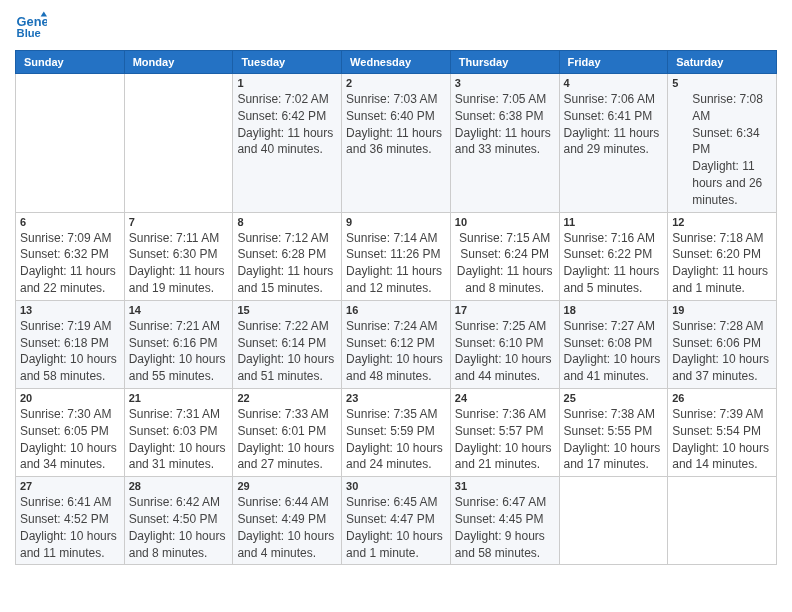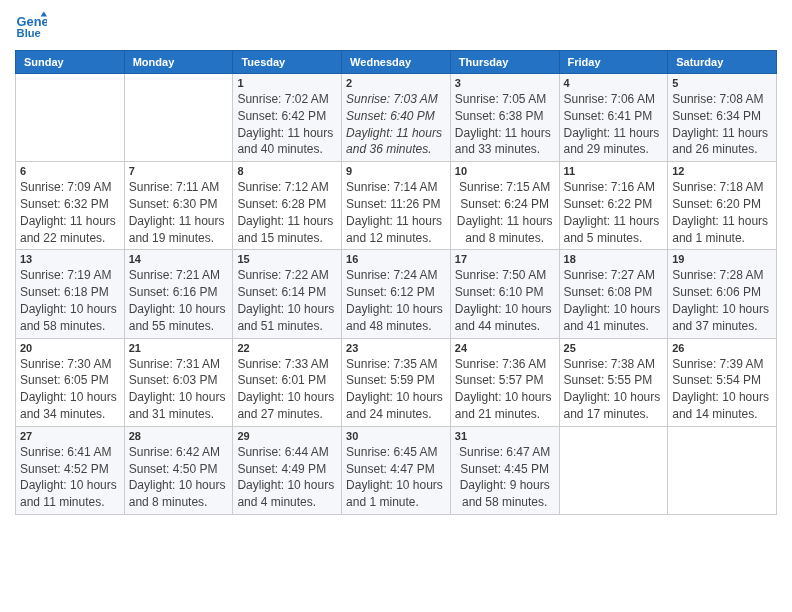--- a/index.html
+++ b/index.html
@@ -124,39 +124,39 @@
           <td class="empty-cell"></td>
           <td class="empty-cell"></td>
           <td>
             <span class="day-number">1</span>
             <div class="day-info" style="white-space: pre-line;">Sunrise: 7:02 AM
 Sunset: 6:42 PM
 Daylight: 11 hours and 40 minutes.</div>
           </td>
           <td>
             <span class="day-number">2</span>
-            <div class="day-info" style="white-space: pre-line; font-style: italic;">Sunrise: 7:03 AM
+            <div class="day-info" style="white-space: pre-line;">Sunrise: 7:03 AM
 Sunset: 6:40 PM
 Daylight: 11 hours and 36 minutes.</div>
           </td>
           <td>
             <span class="day-number">3</span>
             <div class="day-info" style="white-space: pre-line;">Sunrise: 7:05 AM
 Sunset: 6:38 PM
 Daylight: 11 hours and 33 minutes.</div>
           </td>
           <td>
             <span class="day-number">4</span>
             <div class="day-info" style="white-space: pre-line;">Sunrise: 7:06 AM
 Sunset: 6:41 PM
 Daylight: 11 hours and 29 minutes.</div>
           </td>
           <td>
             <span class="day-number">5</span>
-            <div class="day-info" style="white-space: pre-line;">Sunrise: 7:08 AM
+            <div class="day-info" style="white-space: pre-line; margin-left: 20px;">Sunrise: 7:08 AM
 Sunset: 6:34 PM
 Daylight: 11 hours and 26 minutes.</div>
           </td>
         </tr>
         <tr>
           <td>
             <span class="day-number">6</span>
             <div class="day-info" style="white-space: pre-line;">Sunrise: 7:09 AM
 Sunset: 6:32 PM
 Daylight: 11 hours and 22 minutes.</div>
@@ -218,21 +218,21 @@
 Daylight: 10 hours and 51 minutes.</div>
           </td>
           <td>
             <span class="day-number">16</span>
             <div class="day-info" style="white-space: pre-line;">Sunrise: 7:24 AM
 Sunset: 6:12 PM
 Daylight: 10 hours and 48 minutes.</div>
           </td>
           <td>
             <span class="day-number">17</span>
-            <div class="day-info" style="white-space: pre-line;">Sunrise: 7:50 AM
+            <div class="day-info" style="white-space: pre-line;">Sunrise: 7:25 AM
 Sunset: 6:10 PM
 Daylight: 10 hours and 44 minutes.</div>
           </td>
           <td>
             <span class="day-number">18</span>
             <div class="day-info" style="white-space: pre-line;">Sunrise: 7:27 AM
 Sunset: 6:08 PM
 Daylight: 10 hours and 41 minutes.</div>
           </td>
           <td>
@@ -306,21 +306,21 @@
 Daylight: 10 hours and 4 minutes.</div>
           </td>
           <td>
             <span class="day-number">30</span>
             <div class="day-info" style="white-space: pre-line;">Sunrise: 6:45 AM
 Sunset: 4:47 PM
 Daylight: 10 hours and 1 minute.</div>
           </td>
           <td>
             <span class="day-number">31</span>
-            <div class="day-info" style="white-space: pre-line; text-align: center;">Sunrise: 6:47 AM
+            <div class="day-info" style="white-space: pre-line;">Sunrise: 6:47 AM
 Sunset: 4:45 PM
 Daylight: 9 hours and 58 minutes.</div>
           </td>
           <td class="empty-cell"></td>
           <td class="empty-cell"></td>
         </tr>
       </tbody>
   </table>
 </div>
 

